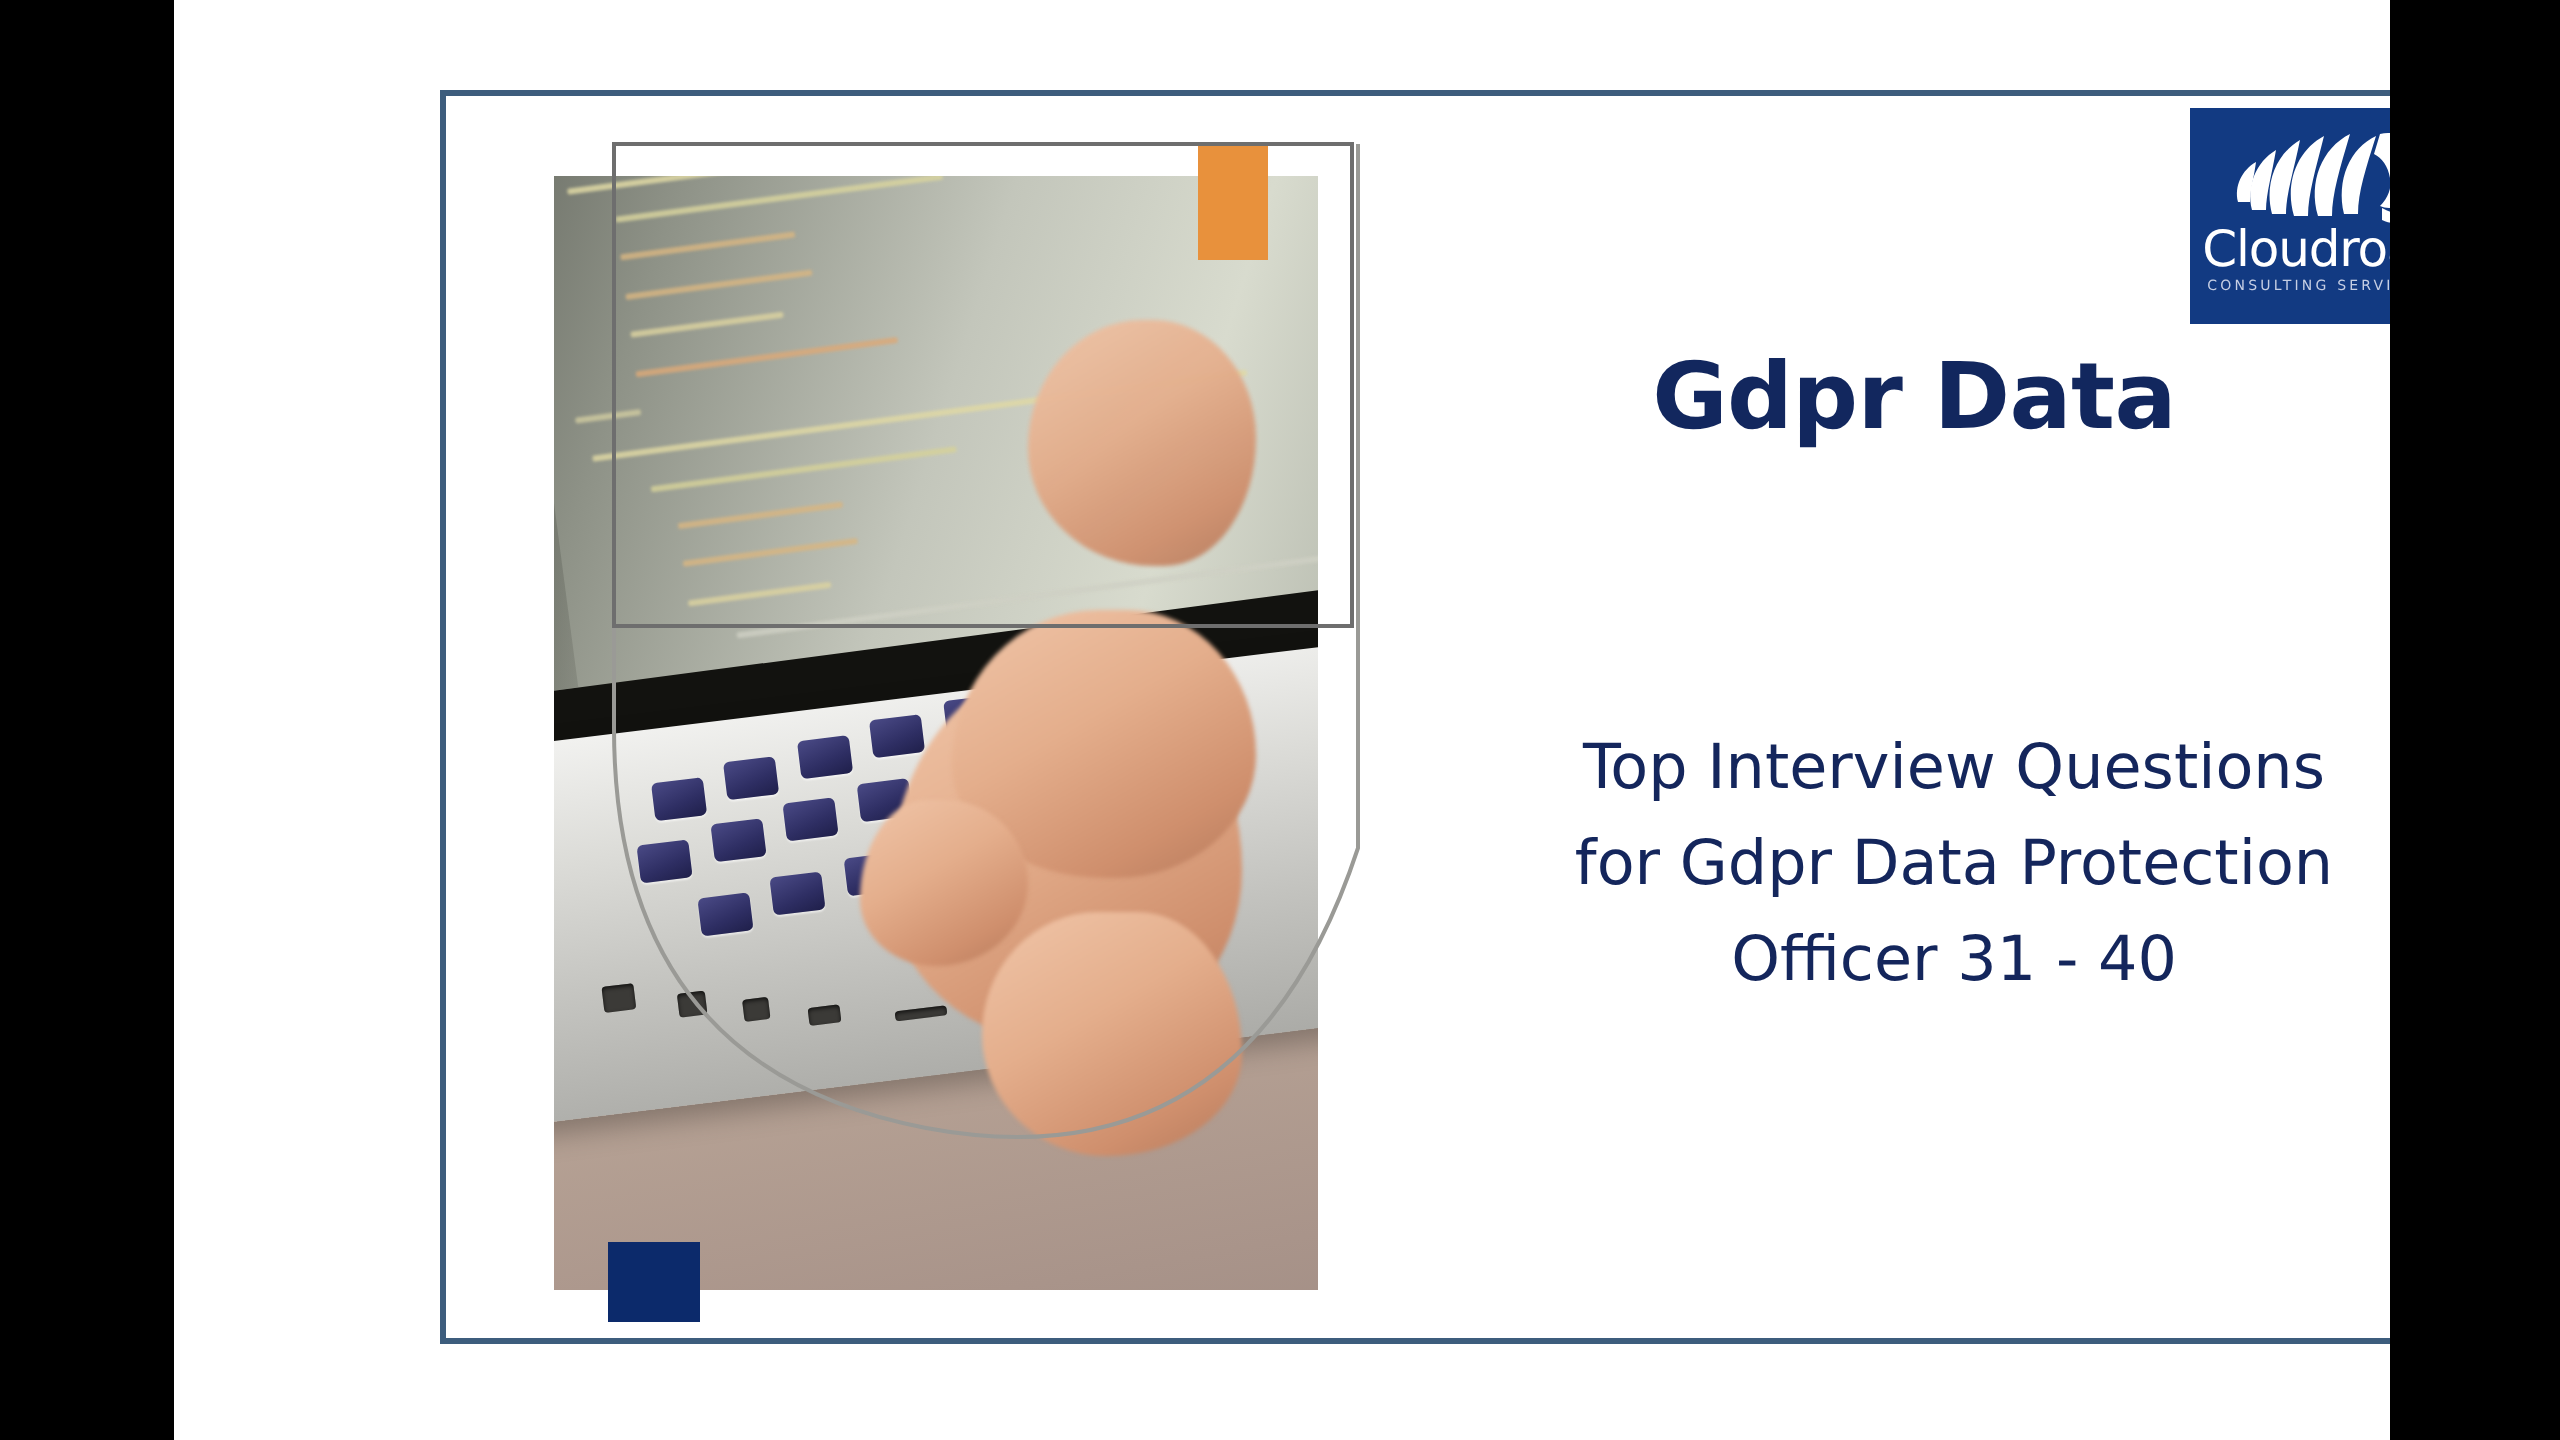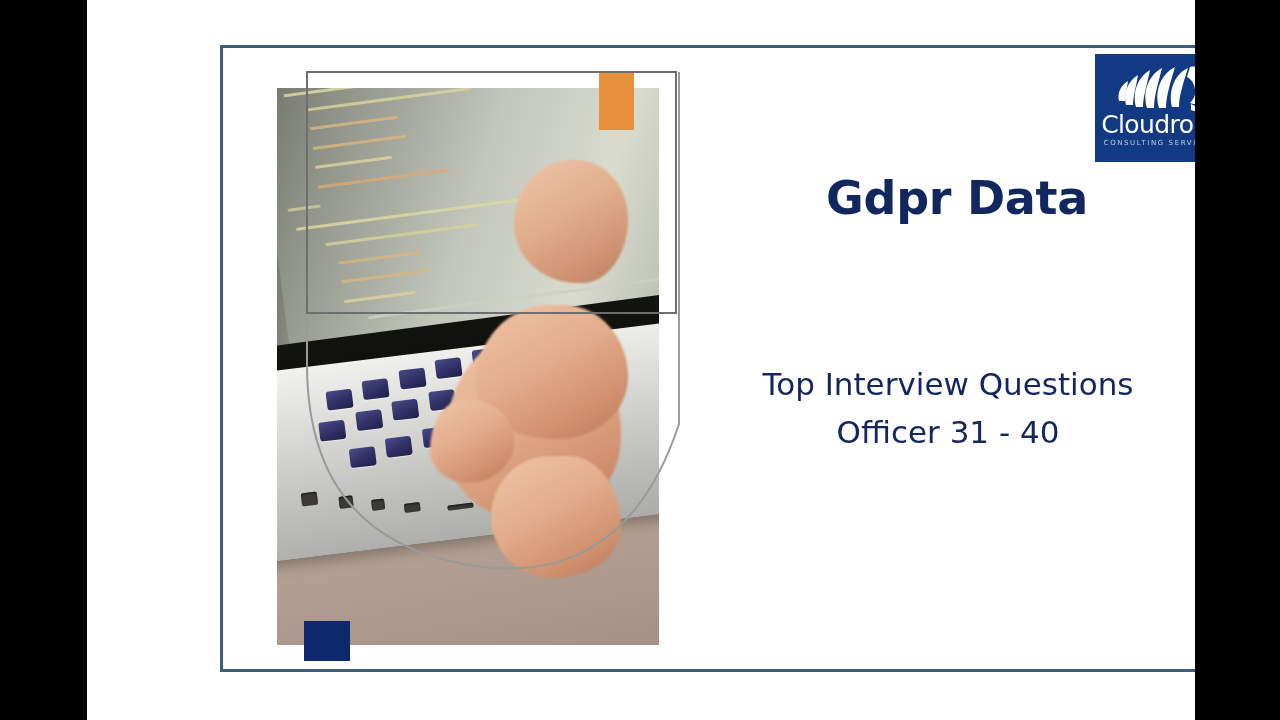--- a/index.html
+++ b/index.html
@@ -195,21 +195,21 @@
     text-align: center;
     color: #12275e;
     font-family: "DejaVu Sans", sans-serif;
     font-size: 46px;
     font-weight: bold;
     line-height: 1.25;
     letter-spacing: -0.3px;
   }
   #subtitle {
     position: absolute;
-    left: 599px; top: 360px;
+    left: 628px; top: 360px;
     width: 524px;
     text-align: center;
     color: #14265c;
     font-family: "DejaVu Sans", sans-serif;
     font-size: 31px;
     font-weight: 400;
     line-height: 1.55;
   }
 </style>
 </head>
@@ -301,20 +301,21 @@
       <div id="logo-wordmark">Cloudroar</div>
       <div id="logo-tagline">CONSULTING SERVICES</div>
     </div>
 
     <div id="title">
       <div>Gdpr Data</div>
     </div>
 
     <div id="subtitle">
       <div>Top Interview Questions</div>
+      <div>for Gdpr Data Protection</div>
       <div>Officer 31 - 40</div>
     </div>
 
   </div>
 
   <div class="letterbox left"></div>
   <div class="letterbox right"></div>
 
 </div>
 

